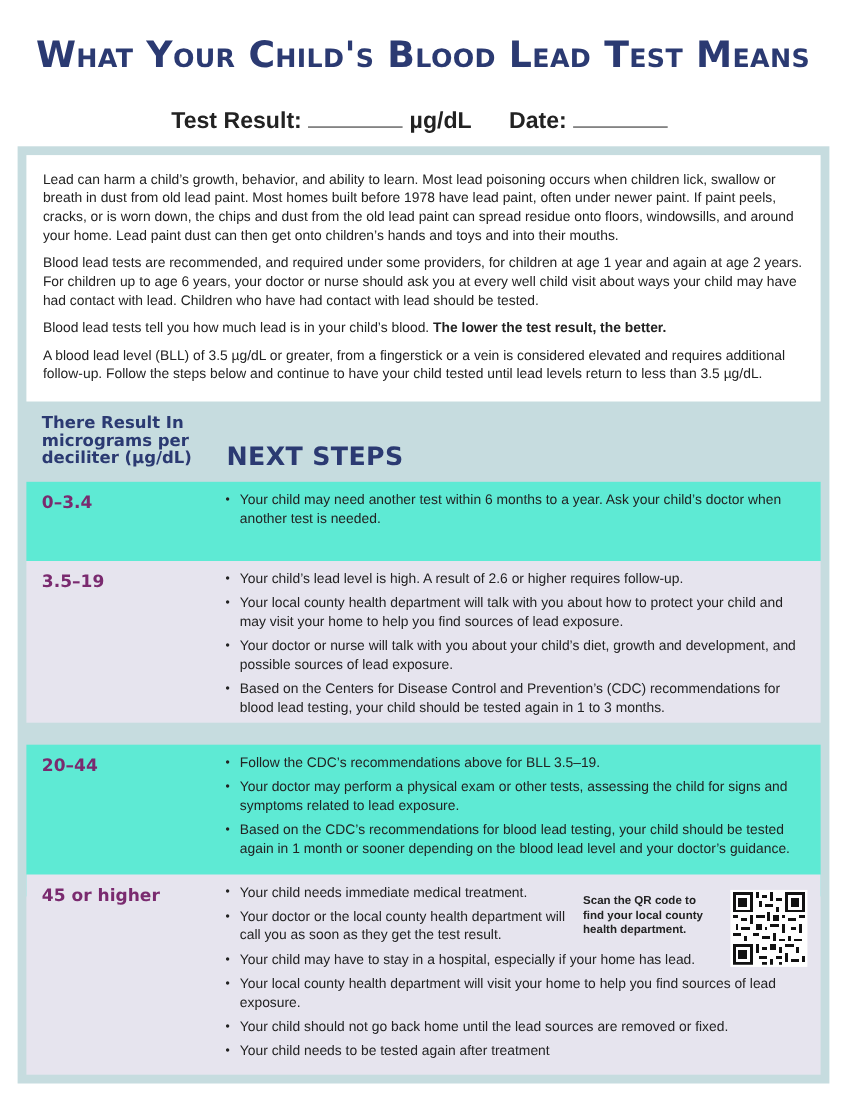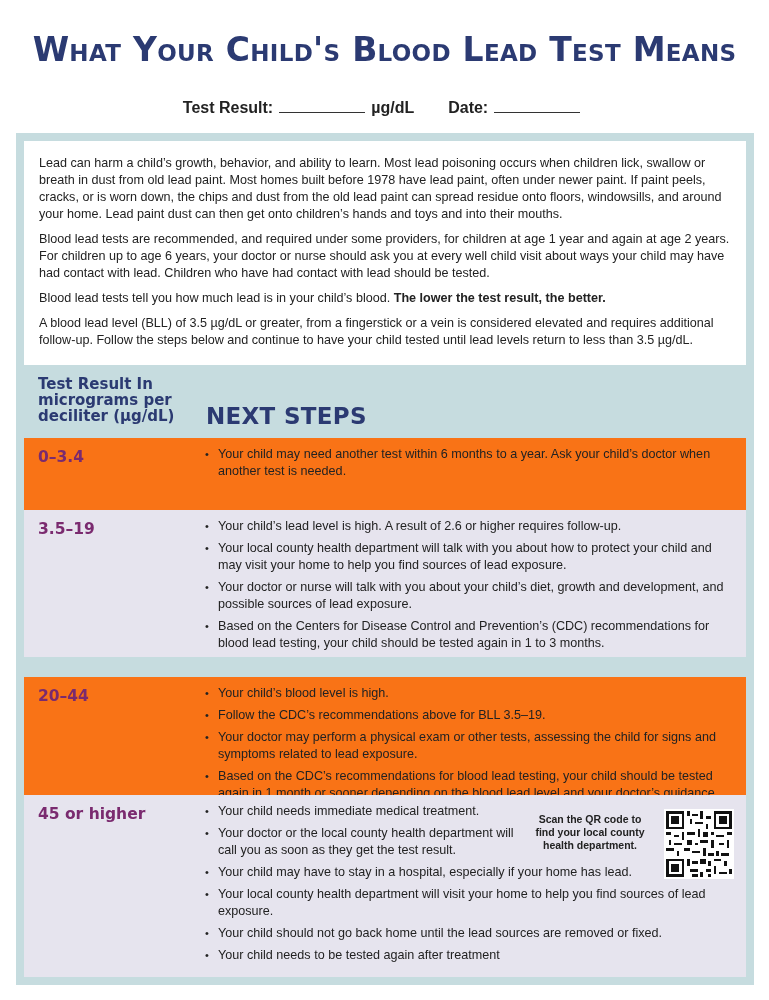--- a/index.html
+++ b/index.html
@@ -2,45 +2,45 @@
 <html><head>
 <meta charset="utf-8">
 <style>
   html, body { margin: 0; padding: 0; background: #ffffff; }
   body { width: 769px; height: 1000px; position: relative; overflow: hidden;
          font-family: "Liberation Sans", "DejaVu Sans", sans-serif; color: #1f1f1f; }
   .title { position: absolute; top: 30px; left: 0; width: 769px; text-align: center;
            font-family: "DejaVu Sans", sans-serif; font-weight: bold; font-size: 33px;
            letter-spacing: 0.3px; color: #2b3a72; font-variant: small-caps; }
   .result-line { position: absolute; top: 98px; left: 0; width: 769px; text-align: center;
-                 font-family: "Liberation Sans", sans-serif; font-weight: bold; font-size: 16px; color: #222; }
+                 font-family: "Liberation Sans", sans-serif; font-weight: bold; font-size: 21px; color: #222; }
   .result-line .blank { display: inline-block; width: 86px; border-bottom: 1.5px solid #333; height: 14px; margin: 0 6px; vertical-align: baseline; }
   .result-line .gap { display: inline-block; width: 34px; }
   .frame { position: absolute; left: 16px; top: 133px; width: 738px; height: 852px;
            background: #c6dcdf; box-sizing: border-box; }
   .intro { position: absolute; left: 8px; top: 8px; width: 722px; height: 224px; background: #ffffff;
            box-sizing: border-box; padding: 14px 15px 0 15px; font-size: 12.6px; line-height: 17px; color: #222; }
   .intro p { margin: 0 0 8px 0; }
   .intro b { font-weight: bold; }
   .head-band { position: absolute; left: 8px; top: 232px; width: 722px; height: 73px; }
   .head-left { position: absolute; left: 14px; top: 11px; width: 160px; font-weight: bold; font-size: 15px;
                line-height: 16px; color: #2b3a72; font-family: "DejaVu Sans", sans-serif; }
   .head-right { position: absolute; left: 182px; top: 38px; font-weight: bold; font-size: 23px; color: #2b3a72;
                 font-family: "DejaVu Sans", sans-serif; letter-spacing: 0.3px; }
   .row { position: absolute; left: 8px; width: 722px; box-sizing: border-box; }
-  .row.white { background: #f97316; }
+  .row.white { background: #5eead4; }
   .row.lav { background: #e6e4ee; padding-left: 11px; }
   .range { position: absolute; left: 14px; top: 10px; font-weight: bold; font-size: 15.5px; color: #7a2a6f;
            font-family: "DejaVu Sans", sans-serif; }
   .steps { position: absolute; left: 180px; top: 8px; width: 530px; margin: 0; padding: 0; list-style: none;
            font-size: 12.6px; line-height: 17px; color: #222; }
   .steps li { position: relative; padding-left: 14px; margin-bottom: 5px; }
   .steps li::before { content: "\2022"; position: absolute; left: 1px; top: 0; font-size: 11px; }
   .qr-wrap { position: absolute; right: 12px; top: 14px; width: 210px; height: 74px; }
-  .qr-text { position: absolute; right: 84px; top: 4px; width: 120px; text-align: center; font-weight: bold;
+  .qr-text { position: absolute; right: 84px; top: 4px; width: 120px; text-align: left; font-weight: bold;
              font-size: 10.5px; line-height: 13px; color: #222; }
   .qr { position: absolute; right: 0; top: 0; width: 70px; height: 70px; background: #fff; padding: 2px; box-sizing: border-box; }
   .qr svg { width: 66px; height: 66px; display: block; }
 </style>
 </head>
 <body>
 
 <div class="title">What Your Child's Blood Lead Test Means</div>
 
 <div class="result-line">
@@ -50,21 +50,21 @@
 <div class="frame">
 
   <div class="intro">
     <p>Lead can harm a child’s growth, behavior, and ability to learn. Most lead poisoning occurs when children lick, swallow or breath in dust from old lead paint. Most homes built before 1978 have lead paint, often under newer paint. If paint peels, cracks, or is worn down, the chips and dust from the old lead paint can spread residue onto floors, windowsills, and around your home. Lead paint dust can then get onto children’s hands and toys and into their mouths.</p>
     <p>Blood lead tests are recommended, and required under some providers, for children at age 1 year and again at age 2 years. For children up to age 6 years, your doctor or nurse should ask you at every well child visit about ways your child may have had contact with lead. Children who have had contact with lead should be tested.</p>
     <p><span>Blood lead tests tell you how much lead is in your child’s blood.</span> <b>The lower the test result, the better.</b></p>
     <p>A blood lead level (BLL) of 3.5 µg/dL or greater, from a fingerstick or a vein is considered elevated and requires additional follow-up. Follow the steps below and continue to have your child tested until lead levels return to less than 3.5 µg/dL.</p>
   </div>
 
   <div class="head-band">
-    <div class="head-left">Test Result In micrograms per deciliter (µg/dL)</div>
+    <div class="head-left">There Result In micrograms per deciliter (µg/dL)</div>
     <div class="head-right">NEXT STEPS</div>
   </div>
 
   <div class="row white" style="top:305px;height:72px;">
     <div class="range">0–3.4</div>
     <ul class="steps">
       <li>Your child may need another test within 6 months to a year. Ask your child’s doctor when another test is needed.</li>
     </ul>
   </div>
 
@@ -74,21 +74,20 @@
       <li>Your child’s lead level is high. A result of 2.6 or higher requires follow-up.</li>
       <li>Your local county health department will talk with you about how to protect your child and may visit your home to help you find sources of lead exposure.</li>
       <li>Your doctor or nurse will talk with you about your child’s diet, growth and development, and possible sources of lead exposure.</li>
       <li>Based on the Centers for Disease Control and Prevention’s (CDC) recommendations for blood lead testing, your child should be tested again in 1 to 3 months.</li>
     </ul>
   </div>
 
   <div class="row white" style="top:544px;height:138px;">
     <div class="range">20–44</div>
     <ul class="steps">
-      <li>Your child’s blood level is high.</li>
       <li>Follow the CDC’s recommendations above for BLL 3.5–19.</li>
       <li>Your doctor may perform a physical exam or other tests, assessing the child for signs and symptoms related to lead exposure.</li>
       <li>Based on the CDC’s recommendations for blood lead testing, your child should be tested again in 1 month or sooner depending on the blood lead level and your doctor’s guidance.</li>
     </ul>
   </div>
 
   <div class="row lav" style="top:662px;height:182px;">
     <div class="range">45 or higher</div>
     <ul class="steps">
       <li>Your child needs immediate medical treatment.</li>

